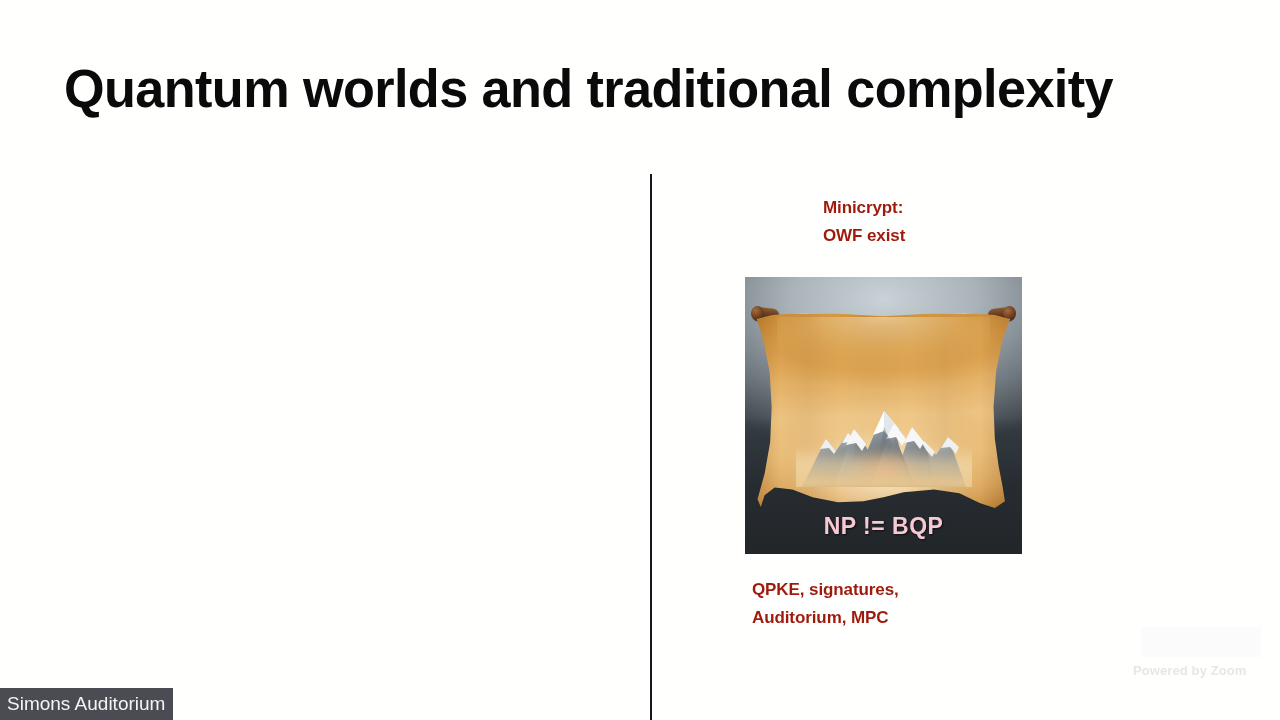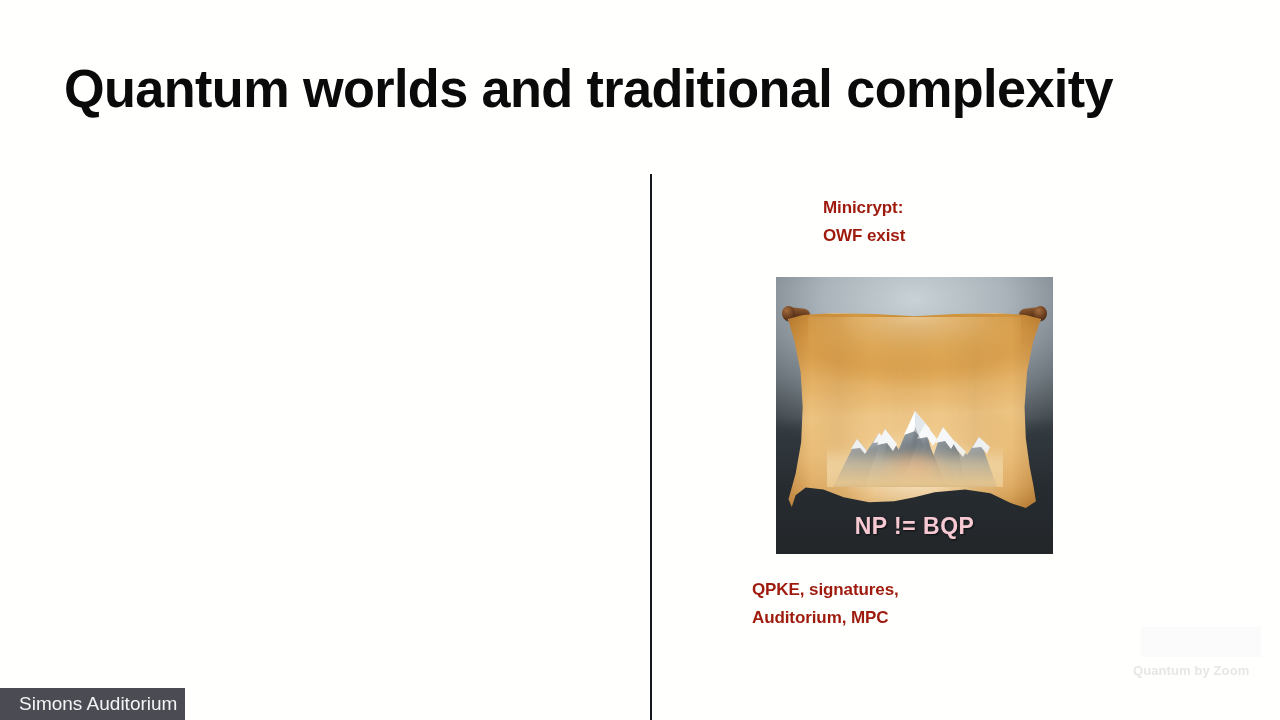--- a/index.html
+++ b/index.html
@@ -58,21 +58,21 @@
     top: 194px;
   }
   #label-primitives {
     left: 752px;
     top: 576px;
   }
 
   
   #banner-figure {
     position: absolute;
-    left: 776px;
+    left: 745px;
     top: 277px;
     width: 277px;
     height: 277px;
     overflow: hidden;
     background: #2b3136;
   }
   #banner-figure .bg-sky {
     position: absolute;
     inset: 0;
     background:
@@ -213,21 +213,21 @@
     text-shadow: 1px 1px 2px rgba(0,0,0,0.65);
     font-family: "Liberation Sans", sans-serif;
   }
 
   
   #speaker-name-bar {
     position: absolute;
     left: 0;
     top: 688px;
     height: 32px;
-    padding: 0 8px 0 19px;
+    padding: 0 8px 0 7px;
     display: flex;
     align-items: center;
     background: #4b4b53;
     color: #f4f4f6;
     font-size: 19px;
     line-height: 32px;
     font-family: "Liberation Sans", sans-serif;
   }
   #zoom-watermark-box {
     position: absolute;
@@ -327,13 +327,13 @@
 </div>
 
 <div class="red-label" id="label-primitives">QPKE, signatures,
 Auditorium, MPC</div>
 
 <div id="speaker-name-bar">
   <span>Simons Auditorium</span>
 </div>
 
 <div id="zoom-watermark-box"></div>
-<div id="zoom-watermark">Quantum by Zoom</div>
+<div id="zoom-watermark">Powered by Zoom</div>
 
 </body></html>

